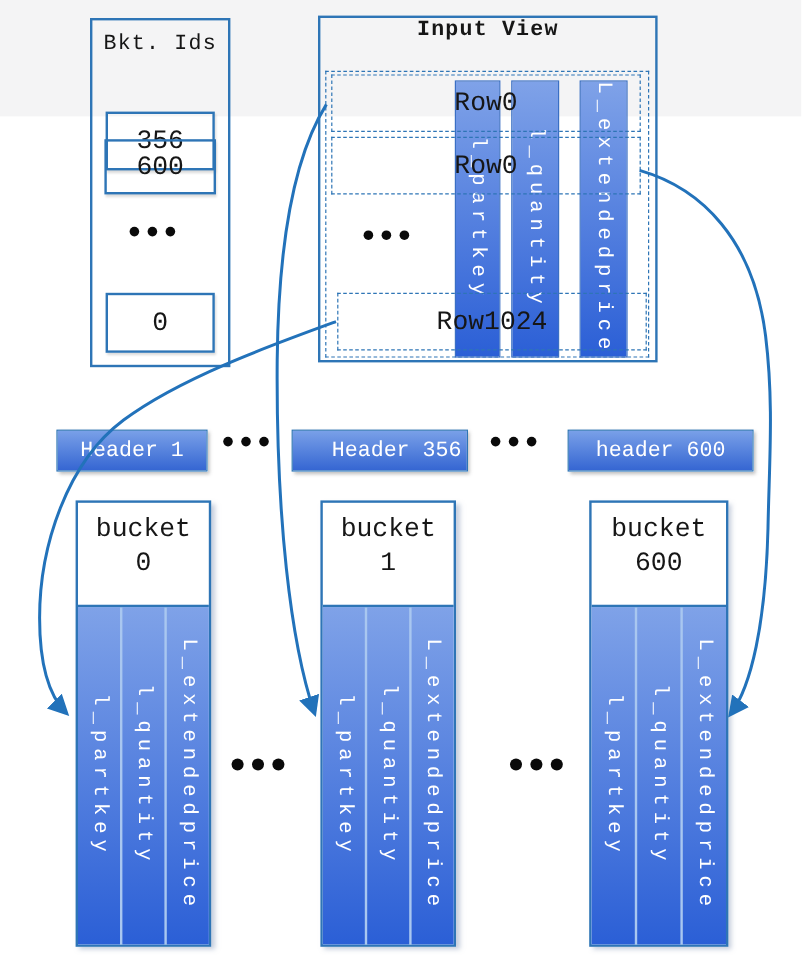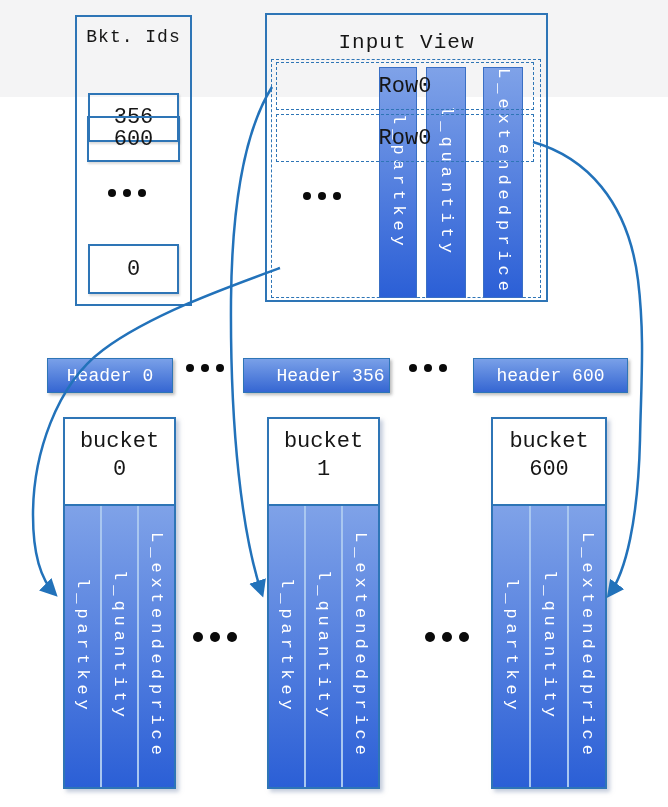--- a/index.html
+++ b/index.html
@@ -90,21 +90,21 @@
     <div class="cell" style="left:10px;top:99px;width:93px;height:46px;">600</div>
     <div class="dots dots-sm" style="left:31px;top:172px;">
         <i></i>
         <i></i>
         <i></i>
       </div>
     <div class="cell" style="left:11px;top:227px;width:91px;height:50px;">0</div>
   </section>
 
   <section class="panel iv-panel">
-    <div class="panel-title" style="top:16px;font-size:21px;">Input View</div>
+    <div class="panel-title" style="top:0;font-size:18px;font-weight:bold;">Input View</div>
     <div class="iv-dash"></div>
 
     <div class="iv-col" style="left:112px;width:38px;">
       <span class="vtext">l_partkey</span>
     </div>
     <div class="iv-col" style="left:159px;width:40px;">
       <span class="vtext">l_quantity</span>
     </div>
     <div class="iv-col" style="left:216px;width:40px;">
       <span class="vtext">L_extendedprice</span>
@@ -114,23 +114,26 @@
       <span>Row0</span>
     </div>
     <div class="iv-row" style="left:9px;top:99px;">
       <span>Row0</span>
     </div>
     <div class="dots dots-sm" style="left:36px;top:177px;z-index:2;">
         <i></i>
         <i></i>
         <i></i>
       </div>
-  </section>
-
-  <div class="header-box" style="left:47px;width:126px;">Header 0</div>
+    <div class="iv-row" style="left:14px;top:229px;">
+      <span>Row1024</span>
+    </div>
+  </section>
+
+  <div class="header-box" style="left:47px;width:126px;">Header 1</div>
   <div class="dots dots-sm" style="left:186px;top:364px;">
       <i></i>
       <i></i>
       <i></i>
     </div>
   <div class="header-box" style="left:243px;width:147px;padding-left:28px;">Header 356</div>
   <div class="dots dots-sm" style="left:409px;top:364px;">
       <i></i>
       <i></i>
       <i></i>

